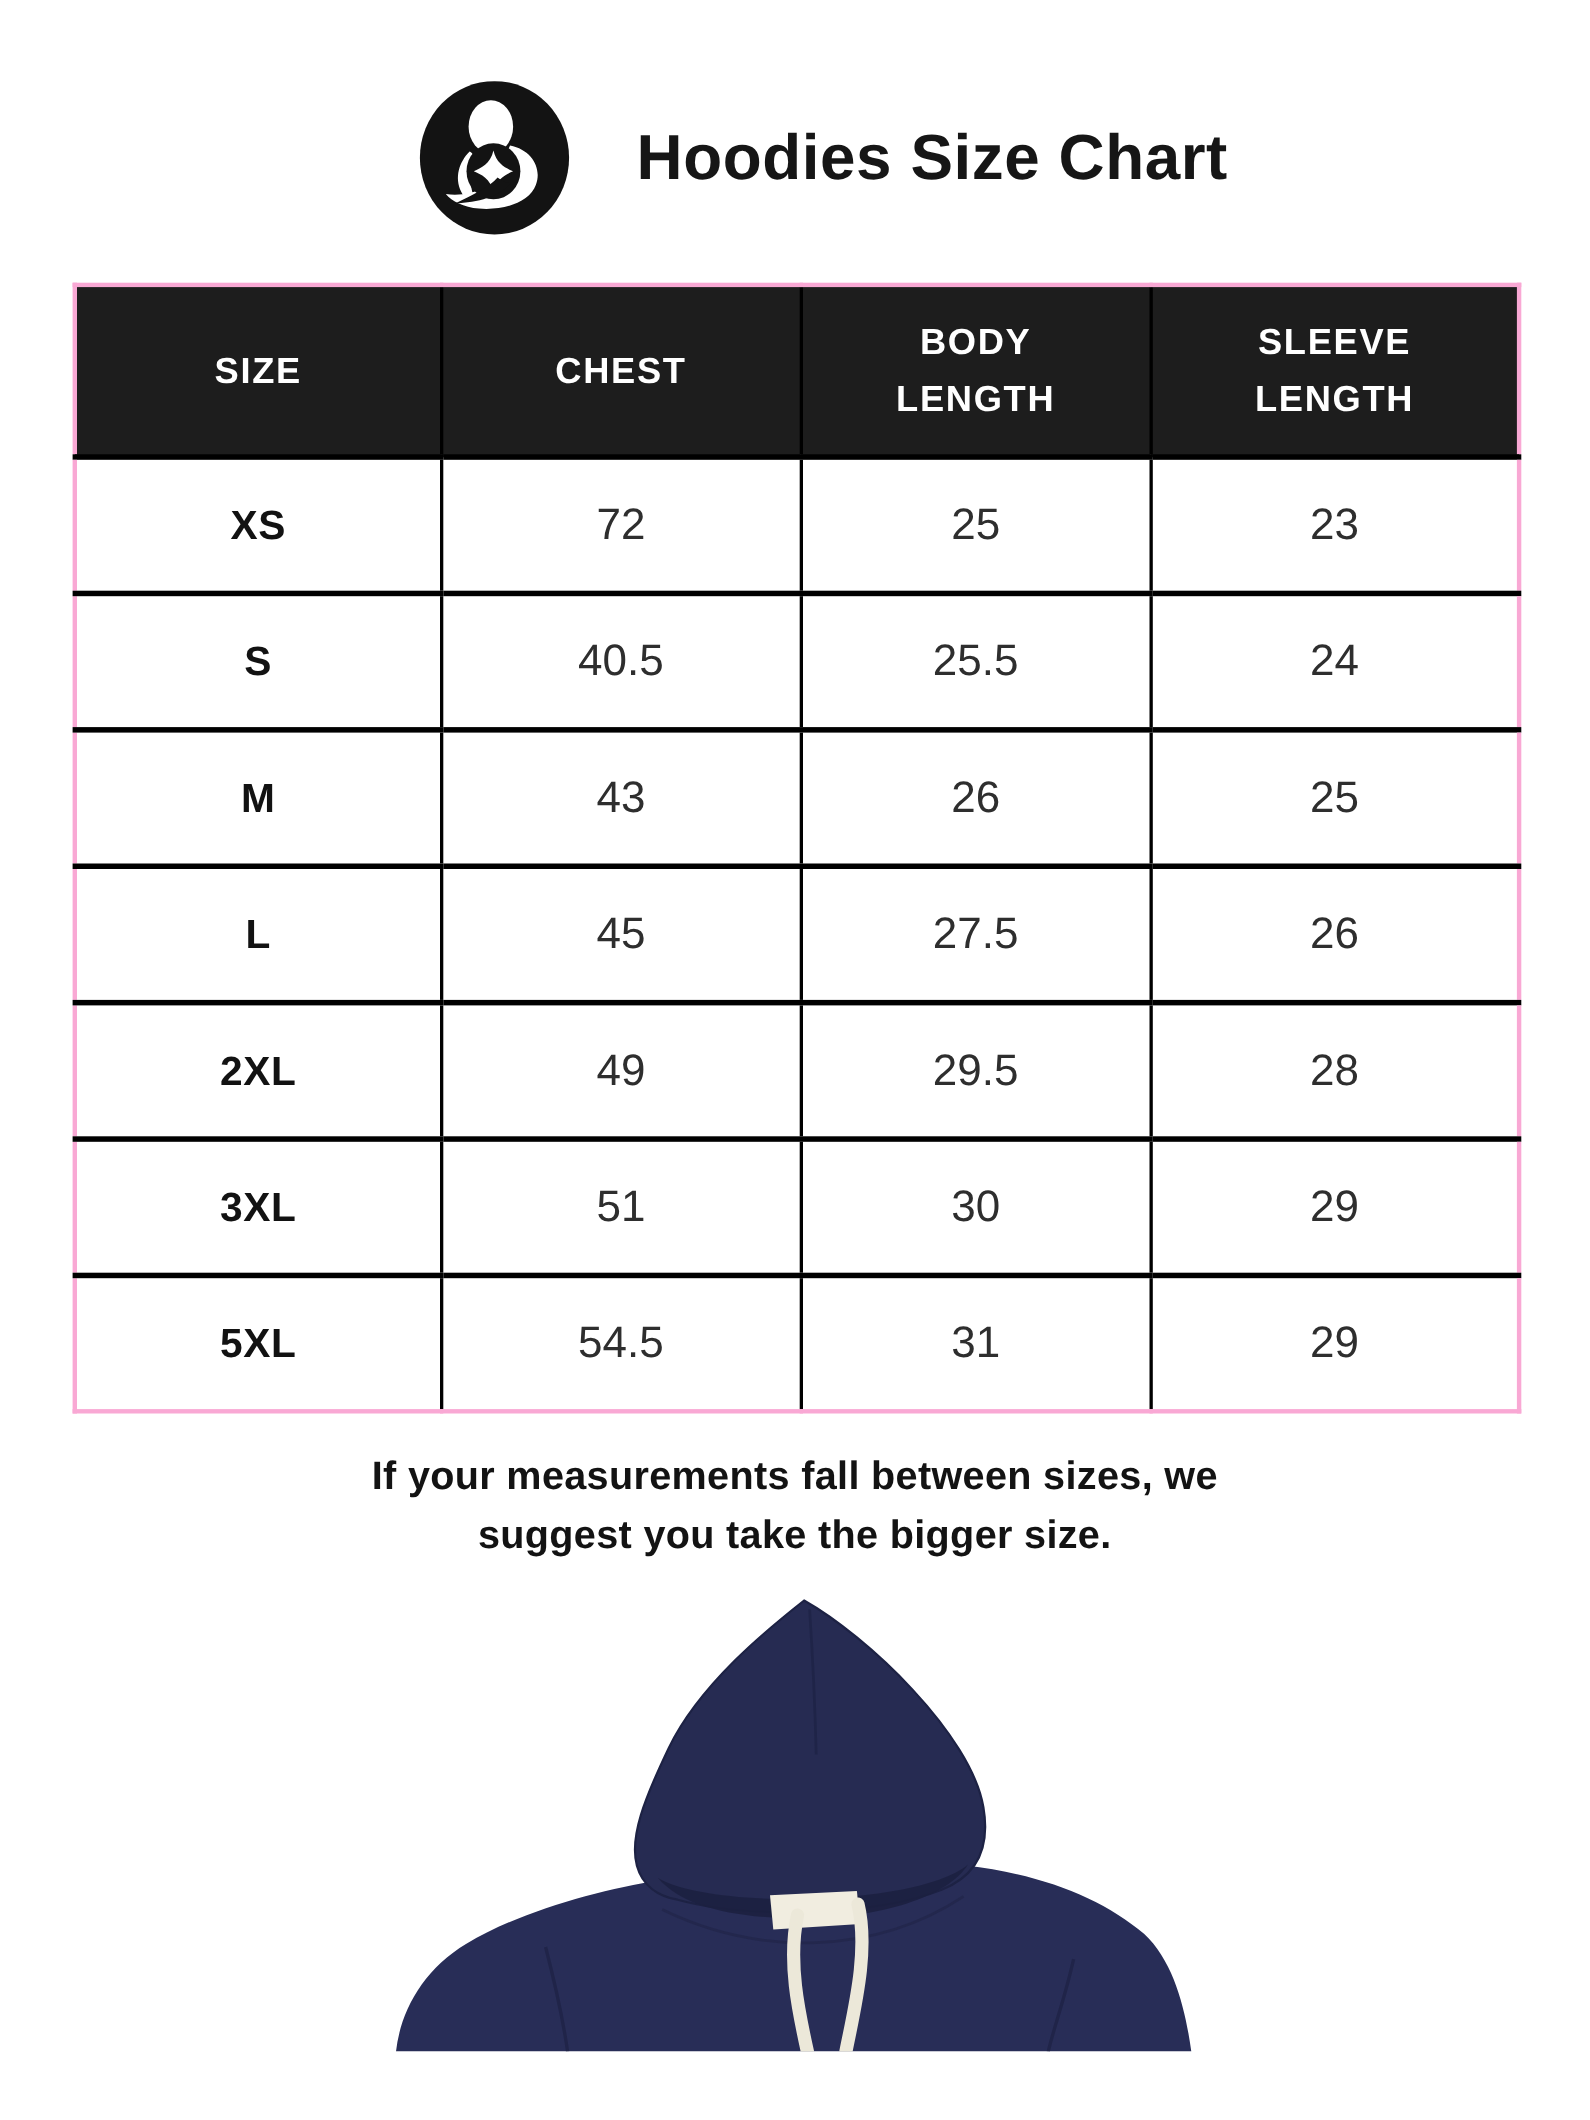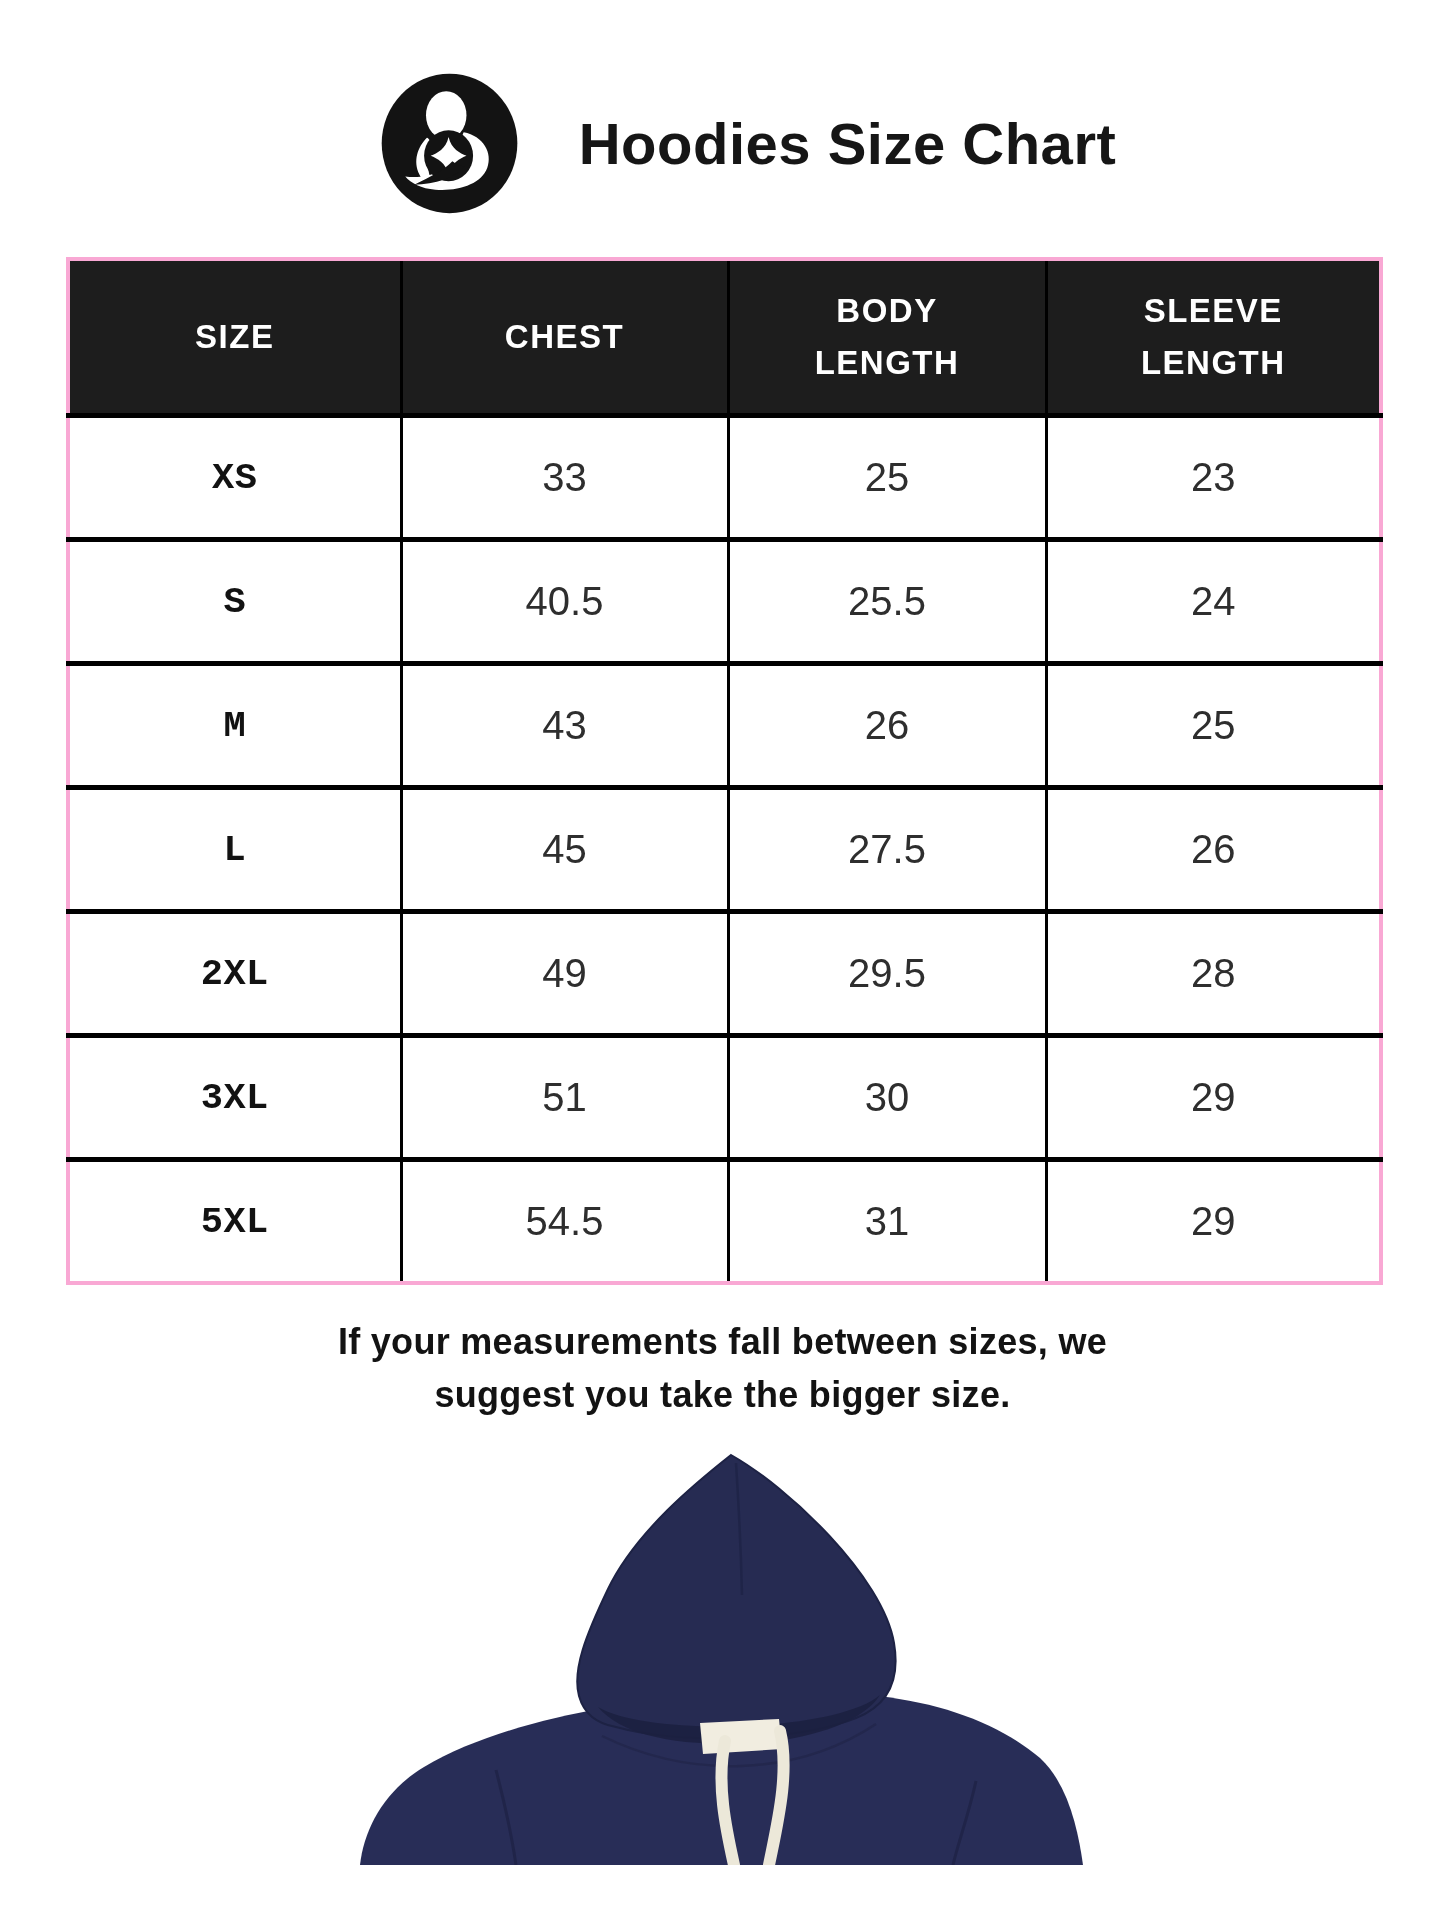--- a/index.html
+++ b/index.html
@@ -66,21 +66,20 @@
     color: #2e2e2e;
     background: #ffffff;
     border: 3px solid #000000;
     border-top-width: 5px;
   }
   table.size-table td.size-label {
     font-size: 37px;
     font-weight: bold;
     color: #121212;
     letter-spacing: 0.5px;
-    font-family: Liberation Mono, monospace;
   }
   
   .fit-note {
     margin-top: 30px;
     text-align: center;
     font-size: 36px;
     font-weight: bold;
     color: #131313;
     line-height: 53px;
     letter-spacing: 0.3px;
@@ -125,21 +124,21 @@
           <th>CHEST</th>
           <th>BODY
 LENGTH</th>
           <th>SLEEVE
 LENGTH</th>
         </tr>
       </thead>
       <tbody>
         <tr>
           <td class="size-label">XS</td>
-          <td>33</td>
+          <td>72</td>
           <td>25</td>
           <td>23</td>
         </tr>
         <tr>
           <td class="size-label">S</td>
           <td>40.5</td>
           <td>25.5</td>
           <td>24</td>
         </tr>
         <tr>

